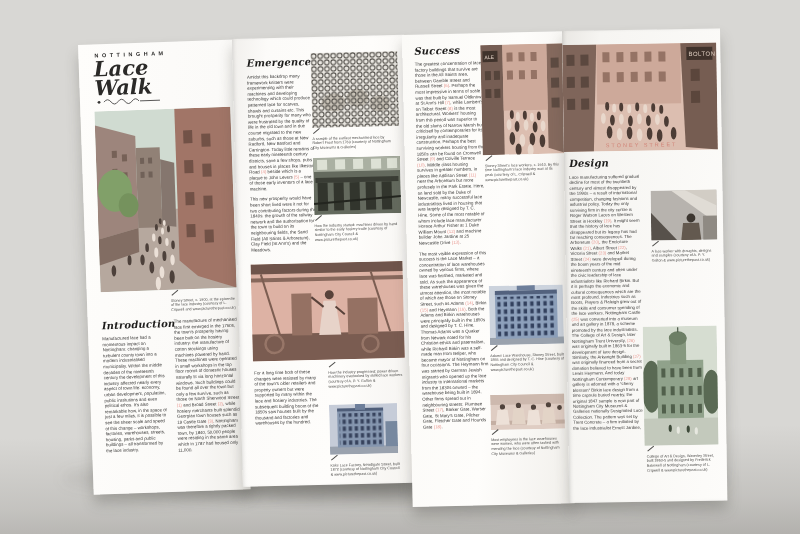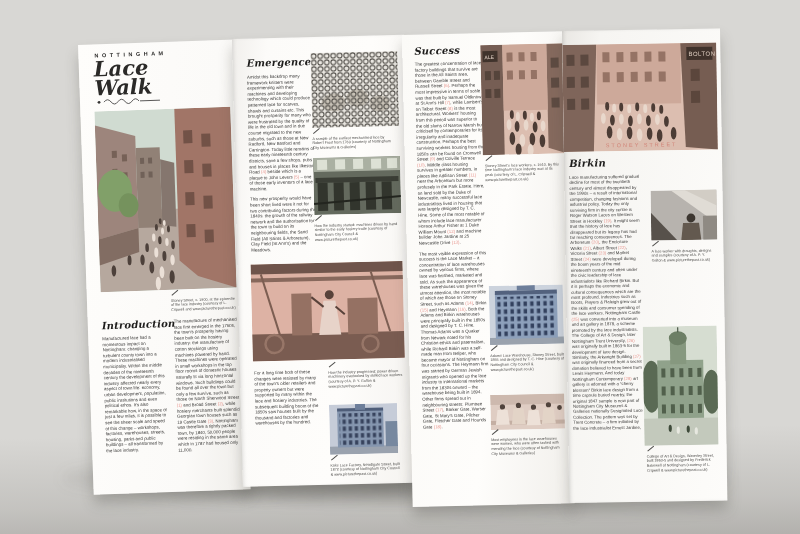--- a/index.html
+++ b/index.html
@@ -325,21 +325,21 @@
       <ellipse cx="66" cy="89" rx="2.8" ry="6.2" fill="#3b322c"></ellipse>
         <ellipse cx="76" cy="91" rx="2.8" ry="6.2" fill="#eadfd4"></ellipse>
       <ellipse cx="86" cy="90" rx="2.8" ry="6.2" fill="#3b322c"></ellipse>
         <ellipse cx="96" cy="92" rx="2.8" ry="6.2" fill="#3b322c"></ellipse>
       <ellipse cx="110" cy="90" rx="2.8" ry="6.2" fill="#3b322c"></ellipse>
     </g>
     <text x="42" y="103" font-size="5.5" fill="#cf8377" letter-spacing="2" font-family="Liberation Sans, sans-serif">STONEY STREET</text>
     <rect width="154" height="107" fill="#e39a88" opacity="0.10"></rect>
   </svg>
 
-  <h2 class="hd ab" style="left:5px;top:127px;">Birkin</h2>
+  <h2 class="hd ab" style="left:5px;top:127px;">Design</h2>
   <div class="ab body" style="left:5px;top:144px;width:70px;font-size:4.3px;">Lace manufacturing suffered gradual decline for most of the twentieth century and almost disappeared by the 1990s – a result of international competition, changing fashions and industrial policy. Today the only surviving firm in the city centre is Roger Watson Laces on Western Street in Hockley <span class="mk">(19)</span>. It might seem that the history of lace has disappeared but its legacy has had far reaching consequences. The Arboretum <span class="mk">(20)</span>, the Enclosure Walks <span class="mk">(21)</span>, Albert Street <span class="mk">(22)</span>, Victoria Street <span class="mk">(23)</span> and Market Street <span class="mk">(24)</span> were developed during the boom years of the mid nineteenth century and often under the civic leadership of lace industrialists like Richard Birkin. But it is perhaps the economic and cultural consequences which are the most profound. Industries such as Boots, Players &amp; Raleigh grew out of the skills and consumer spending of the lace workers. Nottingham Castle <span class="mk">(25)</span> was converted into a museum and art gallery in 1878, a scheme promoted by the lace industrialists. The College of Art &amp; Design, later Nottingham Trent University, <span class="mk">(26)</span> was originally built in 1863-5 for the development of lace design. Similarly, the Arkwright Building <span class="mk">(27)</span> was originally financed from a secret donation believed to have been from Lewis Heymann. And today Nottingham Contemporary <span class="mk">(28)</span> art gallery is adorned with a “cherry blossom” Birkin lace design from a time capsule buried nearby, the original 1847 sample is now part of Nottingham City Museums &amp; Galleries nationally Designated Lace Collection. The pattern was set by Trent Concrete – a firm initiated by the lace industrialist Ernest Jardine,</div>
 
   <svg class="ab photo" style="left:86px;top:161px;" width="66" height="50" viewBox="0 0 66 50">
     <rect width="66" height="50" fill="#b7b3ae"></rect>
     <polygon points="20,0 66,0 66,34" fill="#e0dcd5"></polygon>
     <polygon points="34,0 66,0 66,16" fill="#d2cdc5"></polygon>
     <polygon points="0,50 0,22 26,50" fill="#57514b"></polygon>
     <circle cx="40" cy="28" r="4.4" fill="#3c3630"></circle>
     <polygon points="32,33 48,33 50,50 30,50" fill="#63594f"></polygon>
     <rect x="52" y="26" width="14" height="24" fill="#8f8a83"></rect>

